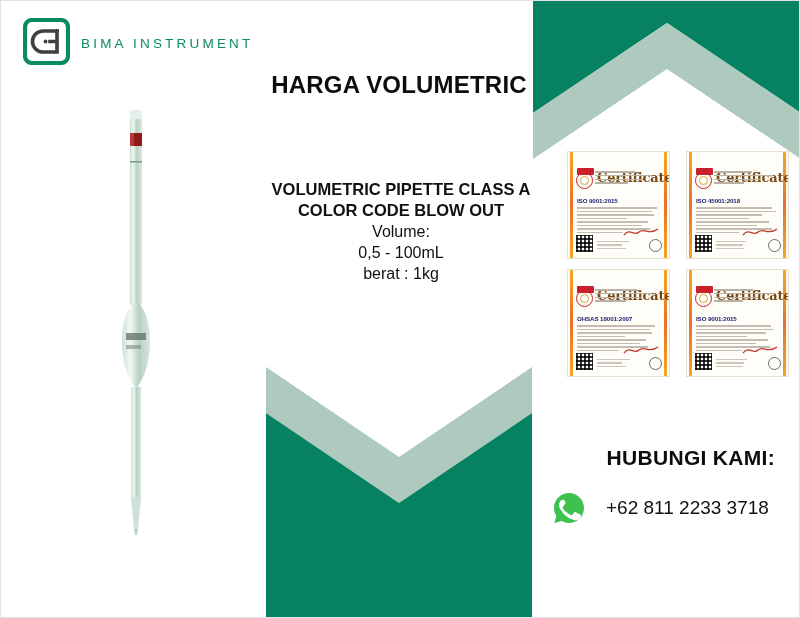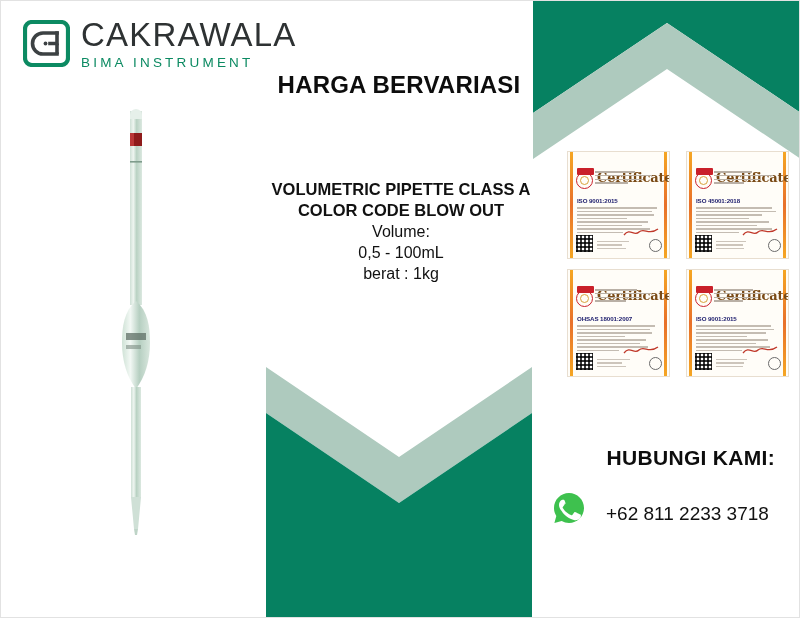--- a/index.html
+++ b/index.html
@@ -257,21 +257,21 @@
     right: 24px;
     top: 445px;
     font-size: 21px;
     font-weight: bold;
     color: #0d0d0d;
     letter-spacing: 0.3px;
   }
   .contact-row {
     position: absolute;
     display: flex;
-    align-items: flex-end;
+    align-items: center;
   }
   #contact-wa  { left: 551px; top: 490px; }
   #contact-mail{ left: 551px; top: 538px; }
   .contact-icon { flex: 0 0 auto; }
   .contact-text {
     font-size: 19px;
     color: #111111;
     white-space: nowrap;
   }
   #wa-text   { margin-left: 20px; }
@@ -295,26 +295,25 @@
 
   <div id="logo-block">
     <svg id="logo-mark" viewBox="0 0 47 47">
       <rect x="2" y="2" width="43" height="43" rx="7" ry="7" fill="none" stroke="#0c8a62" stroke-width="4.2"></rect>
       <path d="M34,13 L20,13 A8.5,8.5 0 0 0 20,34 L34,34" fill="none" stroke="#3c4143" stroke-width="3.6" stroke-linecap="square"></path>
       <path d="M34,13 L34,23.5 L27,23.5" fill="none" stroke="#3c4143" stroke-width="3.6" stroke-linecap="square"></path>
       <path d="M34,34 L34,23.5" fill="none" stroke="#3c4143" stroke-width="3.6"></path>
       <circle cx="22.5" cy="23.5" r="1.9" fill="#3c4143"></circle>
     </svg>
     <div id="logo-words">
-      <div id="logo-title">CAKRAWALA</div>
       <div id="logo-sub">BIMA INSTRUMENT</div>
     </div>
   </div>
 
-  <div id="headline">HARGA BERVARIASI</div>
+  <div id="headline">HARGA VOLUMETRIC</div>
 
   <svg id="pipette" viewBox="0 0 54 430">
     <defs>
       <linearGradient id="glassG" x1="0" y1="0" x2="1" y2="0">
         <stop offset="0%" stop-color="#cfe0d6"></stop>
         <stop offset="28%" stop-color="#eef5f0"></stop>
         <stop offset="55%" stop-color="#b9d2c3"></stop>
         <stop offset="100%" stop-color="#dbe8e0"></stop>
       </linearGradient>
       <linearGradient id="bulbG" x1="0" y1="0" x2="1" y2="0">

